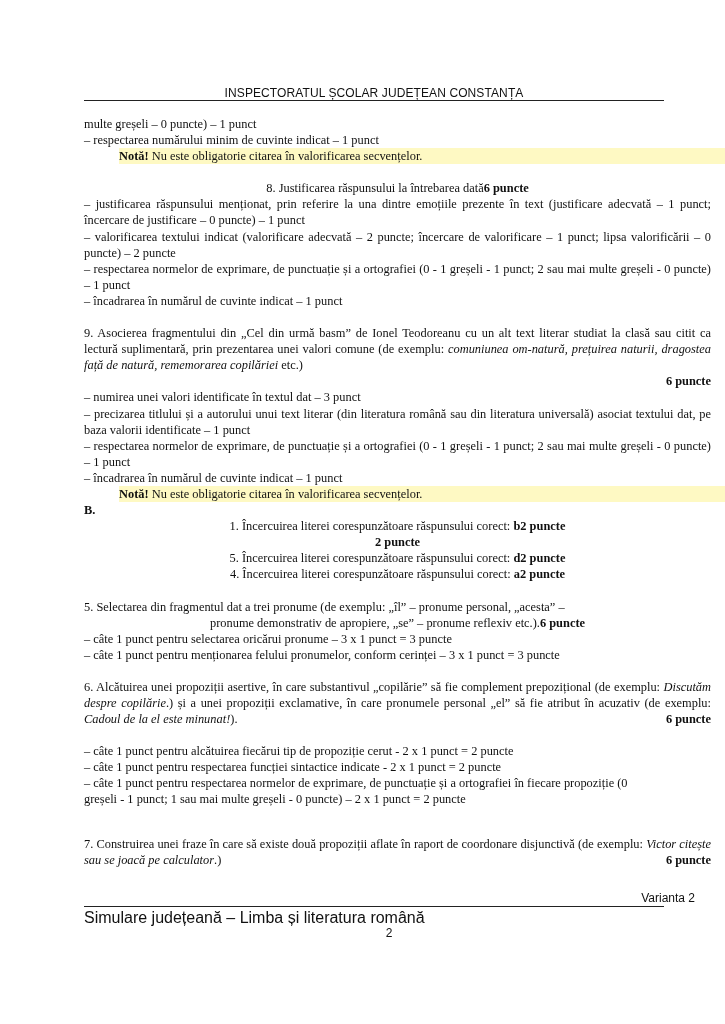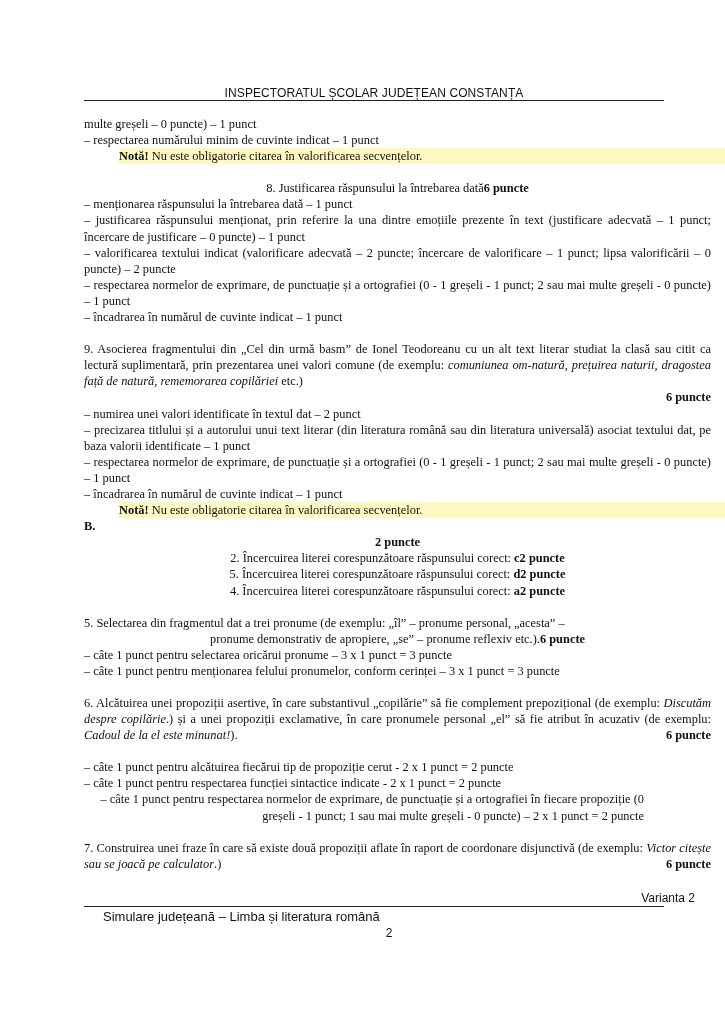--- a/index.html
+++ b/index.html
@@ -11,21 +11,21 @@
   .header-rule { position: absolute; top: 100px; left: 0; width: 580px; height: 0; border-top: 1.3px solid #222; }
   .body { position: absolute; top: 116px; left: 0; width: 627px; line-height: 16.1px; font-family: Liberation Serif, serif; }
   .line { display: block; white-space: nowrap; }
   .just { text-align: justify; text-align-last: left; white-space: normal; }
   .note { background: #fef9c3; width: 631px; margin-left: 35px; }
   .gap { height: 16px; }
   .b { font-weight: bold; }
   .i { font-style: italic; }
   .hang { padding-left: 16px; text-indent: -16px; }
   .footer-rule { position: absolute; top: 906px; left: 0; width: 580px; border-top: 1.3px solid #222; }
-  .footer-left { position: absolute; top: 909px; left: 0; font-size: 13px; margin-left: 19px; }
+  .footer-left { position: absolute; top: 909px; left: 0; font-size: 16px; }
   .footer-right { position: absolute; top: 891px; right: 16px; font-size: 12px; text-align: right; }
   .page-num { position: absolute; top: 926px; left: 0; width: 610px; text-align: center; font-size: 12px; }
   .rw { display:flex; justify-content: center; width: 627px; }
 </style>
 </head>
 <body>
 
 <div class="page">
   <div class="header">INSPECTORATUL ȘCOLAR JUDEȚEAN CONSTANȚA</div>
   <div class="header-rule"></div>
@@ -34,45 +34,44 @@
     <span class="line">multe greșeli – 0 puncte) – 1 punct</span>
     <span class="line">– respectarea numărului minim de cuvinte indicat – 1 punct</span>
     <div class="line note"><span class="b">Notă!</span><span> Nu este obligatorie citarea în valorificarea secvențelor.</span></div>
     <div class="gap"></div>
 
     <div>
       <div class="rw">
           <span>8. Justificarea răspunsului la întrebarea dată</span>
           <span class="b">6 puncte</span>
         </div>
-      <div class="just">– menționarea răspunsului la întrebarea dată – 1 punct</div>
       <div class="just">– justificarea răspunsului menționat, prin referire la una dintre emoțiile prezente în text (justificare adecvată – 1 punct; încercare de justificare – 0 puncte) – 1 punct</div>
       <div class="just">– valorificarea textului indicat (valorificare adecvată – 2 puncte; încercare de valorificare – 1 punct; lipsa valorificării – 0 puncte) – 2 puncte</div>
       <div class="just">– respectarea normelor de exprimare, de punctuație și a ortografiei  (0 - 1 greșeli - 1 punct; 2 sau mai multe greșeli - 0 puncte) – 1 punct</div>
       <div class="just">– încadrarea în numărul de cuvinte indicat – 1 punct</div>
     </div>
     <div class="gap"></div>
 
     <div>
       <div class="just"><span>9. Asocierea fragmentului din „Cel din urmă basm” de Ionel Teodoreanu cu un alt text literar studiat la clasă sau citit ca lectură suplimentară, prin prezentarea unei valori comune (de exemplu: </span><span class="i">comuniunea om-natură, prețuirea naturii, dragostea față de natură, rememorarea copilăriei</span><span> etc.)</span></div>
       <div style="text-align:right;" class="b">6 puncte</div>
-      <div class="just">– numirea unei valori identificate în textul dat – 2 punct</div>
+      <div class="just">– numirea unei valori identificate în textul dat – 3 punct</div>
       <div class="just">– precizarea titlului și a autorului unui text literar (din literatura română sau din literatura universală) asociat textului dat, pe baza valorii identificate – 1 punct</div>
       <div class="just"> – respectarea normelor de exprimare, de punctuație și a ortografiei (0 - 1 greșeli - 1 punct; 2 sau mai multe greșeli - 0 puncte) – 1 punct</div>
       <div class="just"> – încadrarea în numărul de cuvinte indicat – 1 punct</div>
       <div class="line note"><span class="b">Notă!</span><span> Nu este obligatorie citarea în valorificarea secvențelor.</span></div>
     </div>
 
     <div>
       <div class="b">B.</div>
       <div class="rw">
+          <span><span>1. Încercuirea literei corespunzătoare răspunsului corect: </span><span class="b">b</span></span>
           <span class="b">2 puncte</span>
         </div>
       <div class="rw">
-          <span><span>2. Încercuirea literei corespunzătoare răspunsului corect: </span><span class="b">c</span></span>
           <span class="b">2 puncte</span>
         </div>
       <div class="rw">
           <span><span>5. Încercuirea literei corespunzătoare răspunsului corect: </span><span class="b">d</span></span>
           <span class="b">2 puncte</span>
         </div>
       <div class="rw">
           <span><span>4. Încercuirea literei corespunzătoare răspunsului corect: </span><span class="b">a</span></span>
           <span class="b">2 puncte</span>
         </div>
@@ -87,26 +86,26 @@
         <div class="line">– câte 1 punct pentru selectarea oricărui pronume – 3 x 1 punct = 3 puncte</div>
         <div class="line">– câte 1 punct pentru menționarea felului pronumelor, conform cerinței – 3 x 1 punct = 3 puncte</div>
       </div>
       <div class="gap"></div>
 
       <div>
         <div class="just" style="position:relative;"><span>6. Alcătuirea unei propoziții asertive, în care substantivul „copilărie” să fie complement prepozițional (de exemplu: </span><span class="i">Discutăm despre copilărie</span><span>.) și a unei propoziții exclamative, în care pronumele personal „el” să fie atribut în acuzativ (de exemplu: </span><span class="i">Cadoul de la el este minunat!</span><span>).</span><span class="b" style="position:absolute; right:0; bottom:0;">6 puncte</span></div>
         <div class="gap"></div>
         <div class="line">– câte 1 punct pentru alcătuirea fiecărui tip de propoziție cerut - 2 x 1 punct = 2 puncte</div>
         <div class="line">– câte 1 punct pentru respectarea funcției sintactice indicate - 2 x 1 punct = 2 puncte</div>
-        <div style="width:560px;text-align:right;">– câte 1 punct pentru respectarea normelor de exprimare, de punctuație și a ortografiei în fiecare propoziție (0 greșeli - 1 punct; 1 sau mai multe greșeli - 0 puncte) – 2  x 1 punct  =  2 puncte</div>
+        <div style="width:560px;">– câte 1 punct pentru respectarea normelor de exprimare, de punctuație și a ortografiei în fiecare propoziție (0 greșeli - 1 punct; 1 sau mai multe greșeli - 0 puncte) – 2  x 1 punct  =  2 puncte</div>
       </div>
       <div class="gap"></div>
 
       <div>
-        <div class="just" style="position:relative;"><span>7. Construirea unei fraze în care să existe două propoziții aflate în raport de coordonare disjunctivă (de exemplu: </span><span class="i">Victor citește sau se joacă pe calculator</span><span>.)</span><span class="b" style="position:absolute; right:0; bottom:0;">6 puncte</span></div>
+        <div class="just" style="position:relative;margin-top:12px;"><span>7. Construirea unei fraze în care să existe două propoziții aflate în raport de coordonare disjunctivă (de exemplu: </span><span class="i">Victor citește sau se joacă pe calculator</span><span>.)</span><span class="b" style="position:absolute; right:0; bottom:0;">6 puncte</span></div>
       </div>
     </div>
   </div>
 
   <div class="footer-rule"></div>
   <div class="footer-left">Simulare județeană – Limba și literatura română</div>
   <div class="footer-right">Varianta 2</div>
   <div class="page-num">2</div>
 </div>
 

